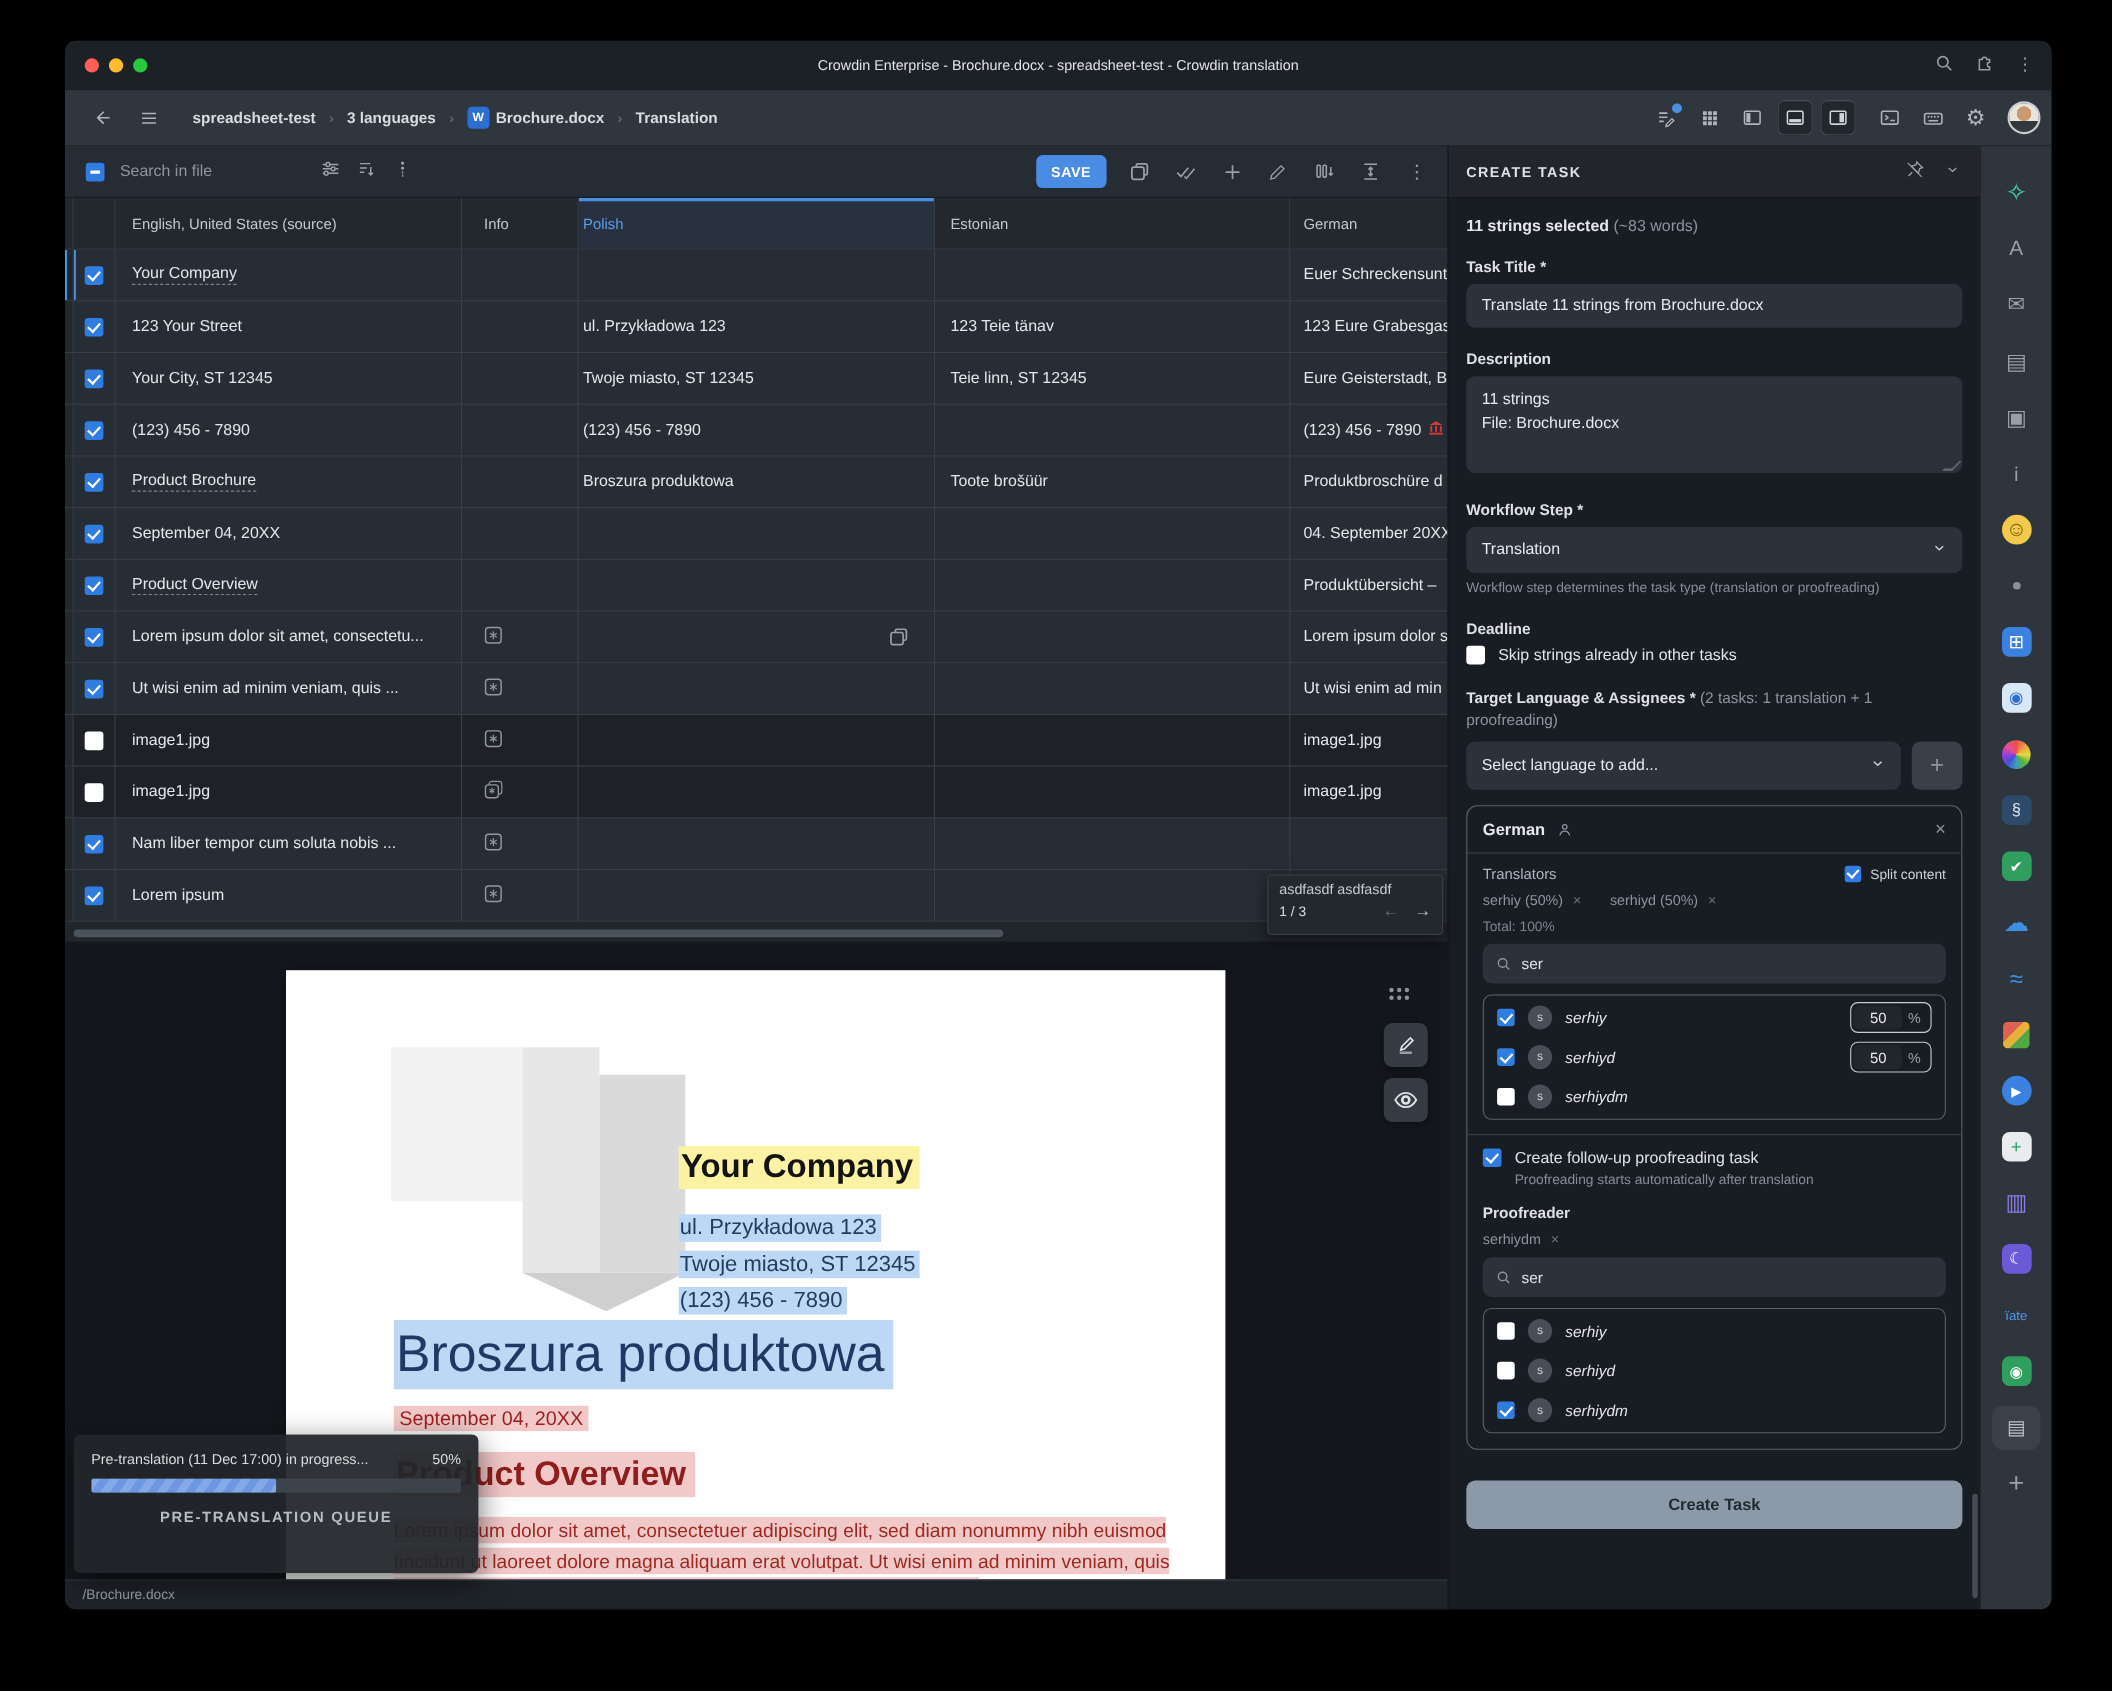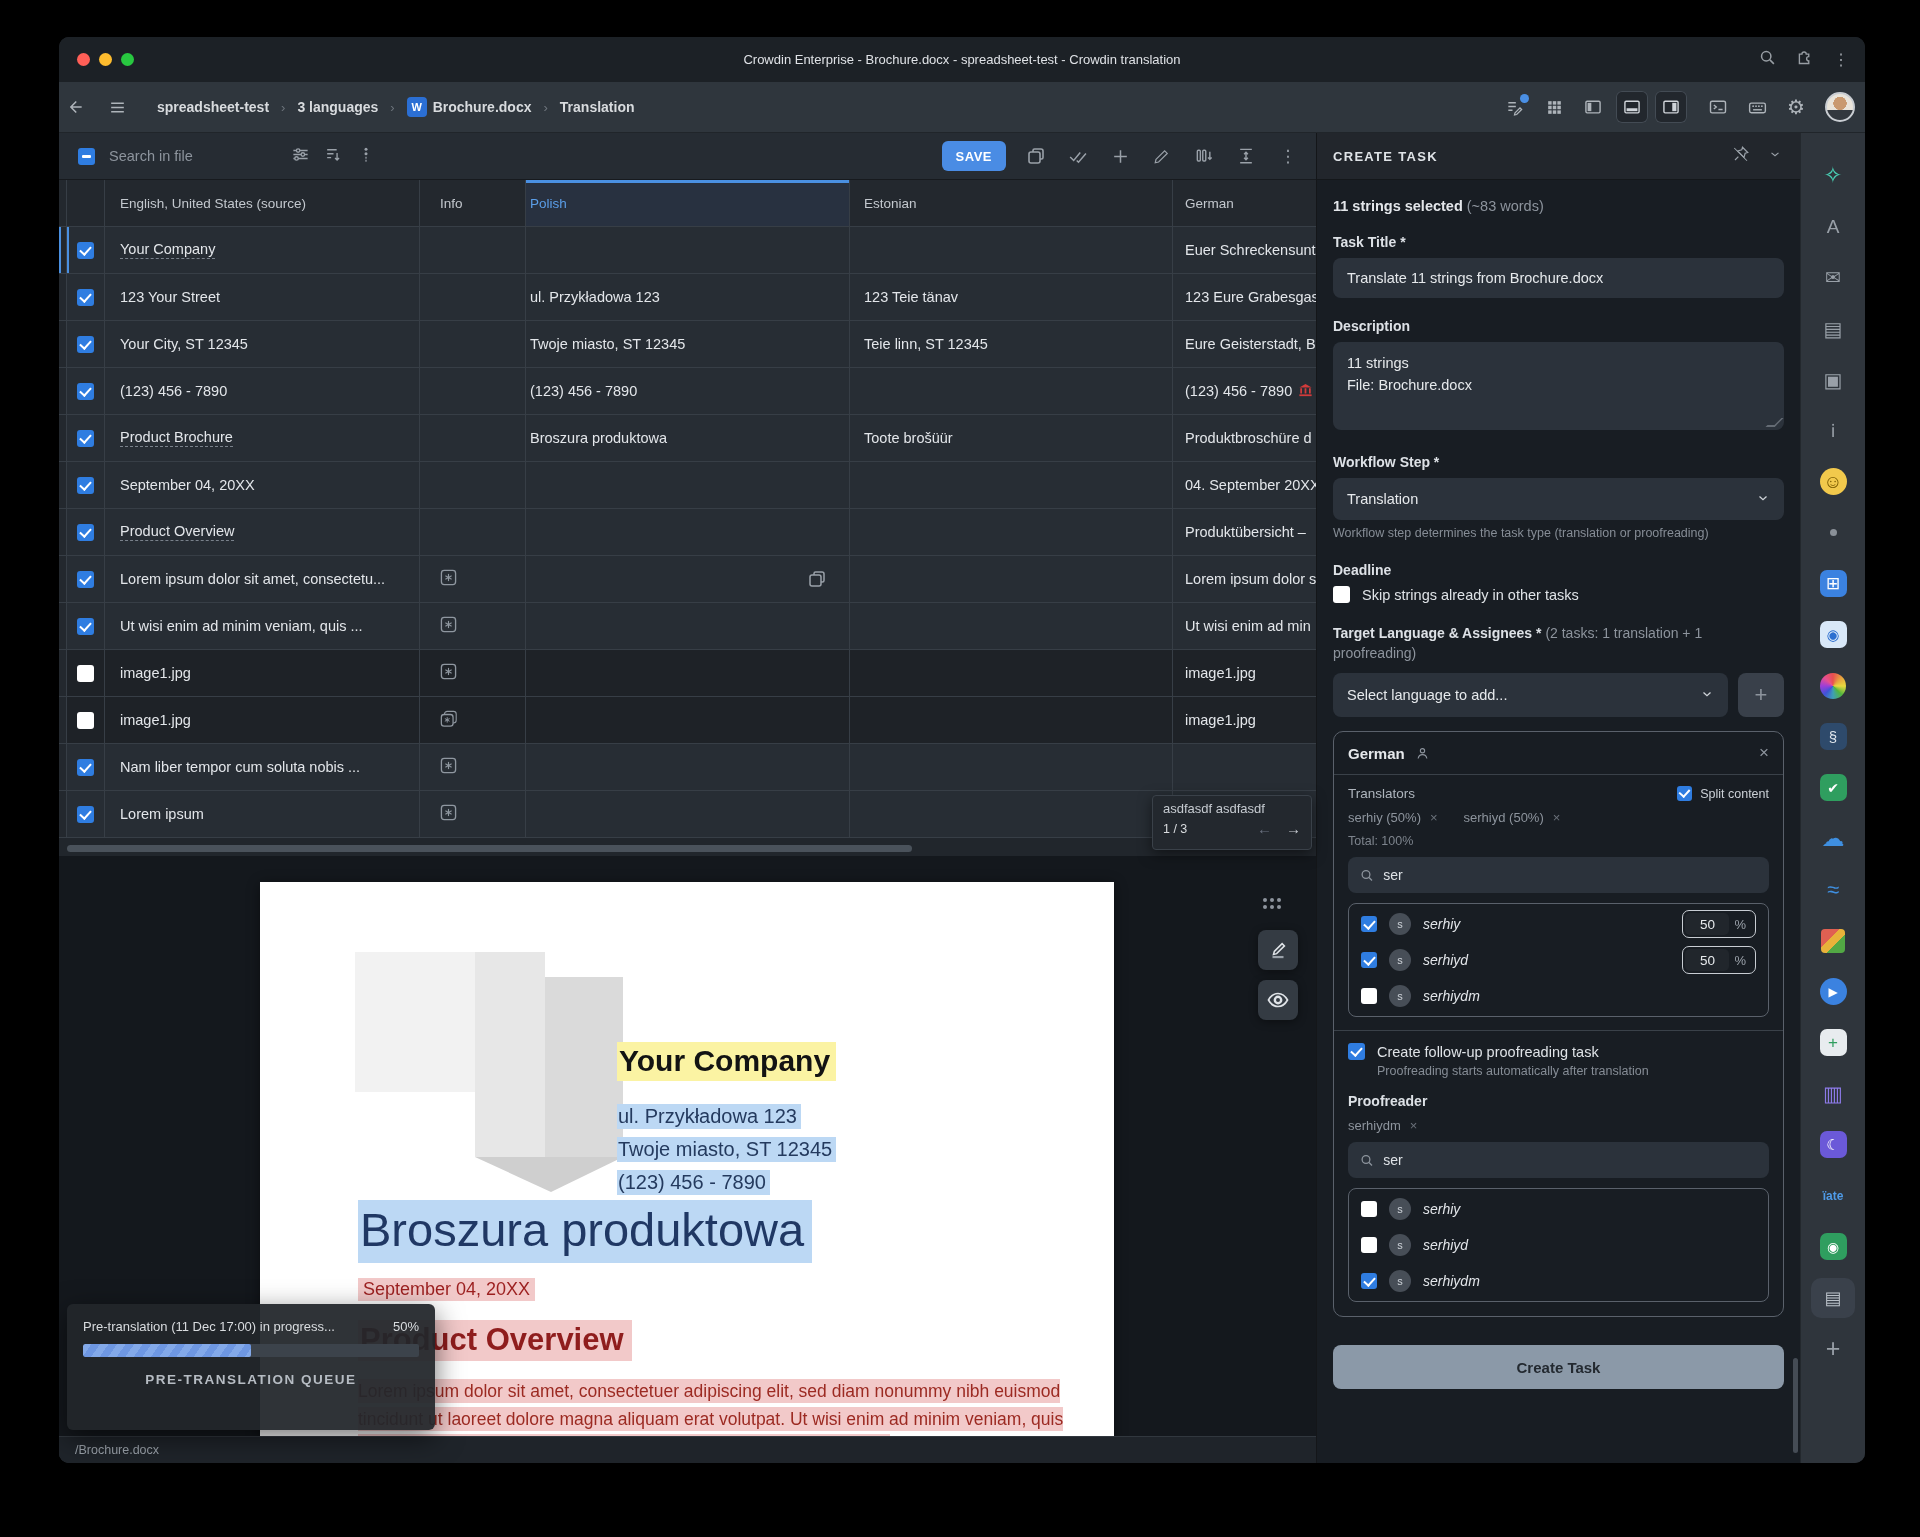--- a/index.html
+++ b/index.html
@@ -16,21 +16,21 @@
   .tl { width:13px; height:13px; border-radius:50%; }
   .tl.red{background:#ff5f57} .tl.yellow{background:#febc2e} .tl.green{background:#28c840}
   .win-title { position:absolute; left:0; right:0; text-align:center; font-size:13px; color:#dfe2e6; }
   .tb-right { position:absolute; right:16px; top:0; height:45px; display:flex; align-items:center; gap:20px; }
   .tb-right svg, .tb-right .kebab { opacity:.85 }
   .kebab { color:#aeb4ba; font-size:16px; letter-spacing:0; line-height:1; }
 
   
   .navbar { position:absolute; left:0; top:45px; width:100%; height:51px; background:#2f363d;
             display:flex; align-items:center; border-bottom:1px solid #20252a; }
-  .nav-left { display:flex; align-items:center; gap:10px; }
+  .nav-left { display:flex; align-items:center; gap:10px; padding-left:18px; }
   .icon-btn { display:flex; align-items:center; justify-content:center; width:32px; height:32px;
               border-radius:6px; cursor:pointer; position:relative; }
   .breadcrumb { display:flex; align-items:center; gap:12px; margin-left:14px; }
   .crumb { color:#d8dbde; font-size:14px; font-weight:bold; cursor:pointer; white-space:nowrap; }
   .crumb-sep { color:#6d747c; font-size:13px; }
   .file-badge { width:20px; height:20px; border-radius:4px; background:#2b6fd4; color:#fff;
                 font-size:11px; font-weight:bold; display:flex; align-items:center; justify-content:center; margin-right:6px;}
   .crumb-file { display:flex; align-items:center; }
   .nav-right { position:absolute; right:10px; display:flex; align-items:center; gap:7px; }
   .nav-right .icon-btn.active { background:#22272d; box-shadow:inset 0 0 0 1px #434b54; }
@@ -212,21 +212,21 @@
   .strip-inner { display:flex; flex-direction:column; align-items:center; padding-top:28px; }
   .sicon { width:44px; height:29px; margin-bottom:22px; display:flex; align-items:center; justify-content:center; cursor:pointer; }
   .sglyph { line-height:1; }
   .sbadge { width:27px; height:27px; border-radius:7px; display:flex; align-items:center; justify-content:center; }
   .sbadge.round { border-radius:50%; }
   .swheel { width:26px; height:26px; border-radius:50%;
             background:conic-gradient(#e84f4f,#e8a13f,#e8d93f,#52b53e,#3e9fb5,#4053d8,#9c3ed8,#e84f8f,#e84f4f); }
   .scube { width:24px; height:24px; border-radius:4px;
            background:linear-gradient(135deg,#e06052 0 38%,#e8b23a 38% 62%,#52a844 62% 100%); }
   .sactive { background:#3a414b; border-radius:10px; width:44px; height:40px; display:flex; align-items:center; justify-content:center; }
-  .stext { font-size:12px; font-weight:bold; }
+  .stext { font-size:12px; font-weight:normal; }
   .sdot { width:7px; height:7px; border-radius:50%; background:#8a9098; }
 </style>
 </head>
 <body>
 
 <div class="screen">
   <div class="window">
 
     <div class="titlebar">
       <div class="traffic">

